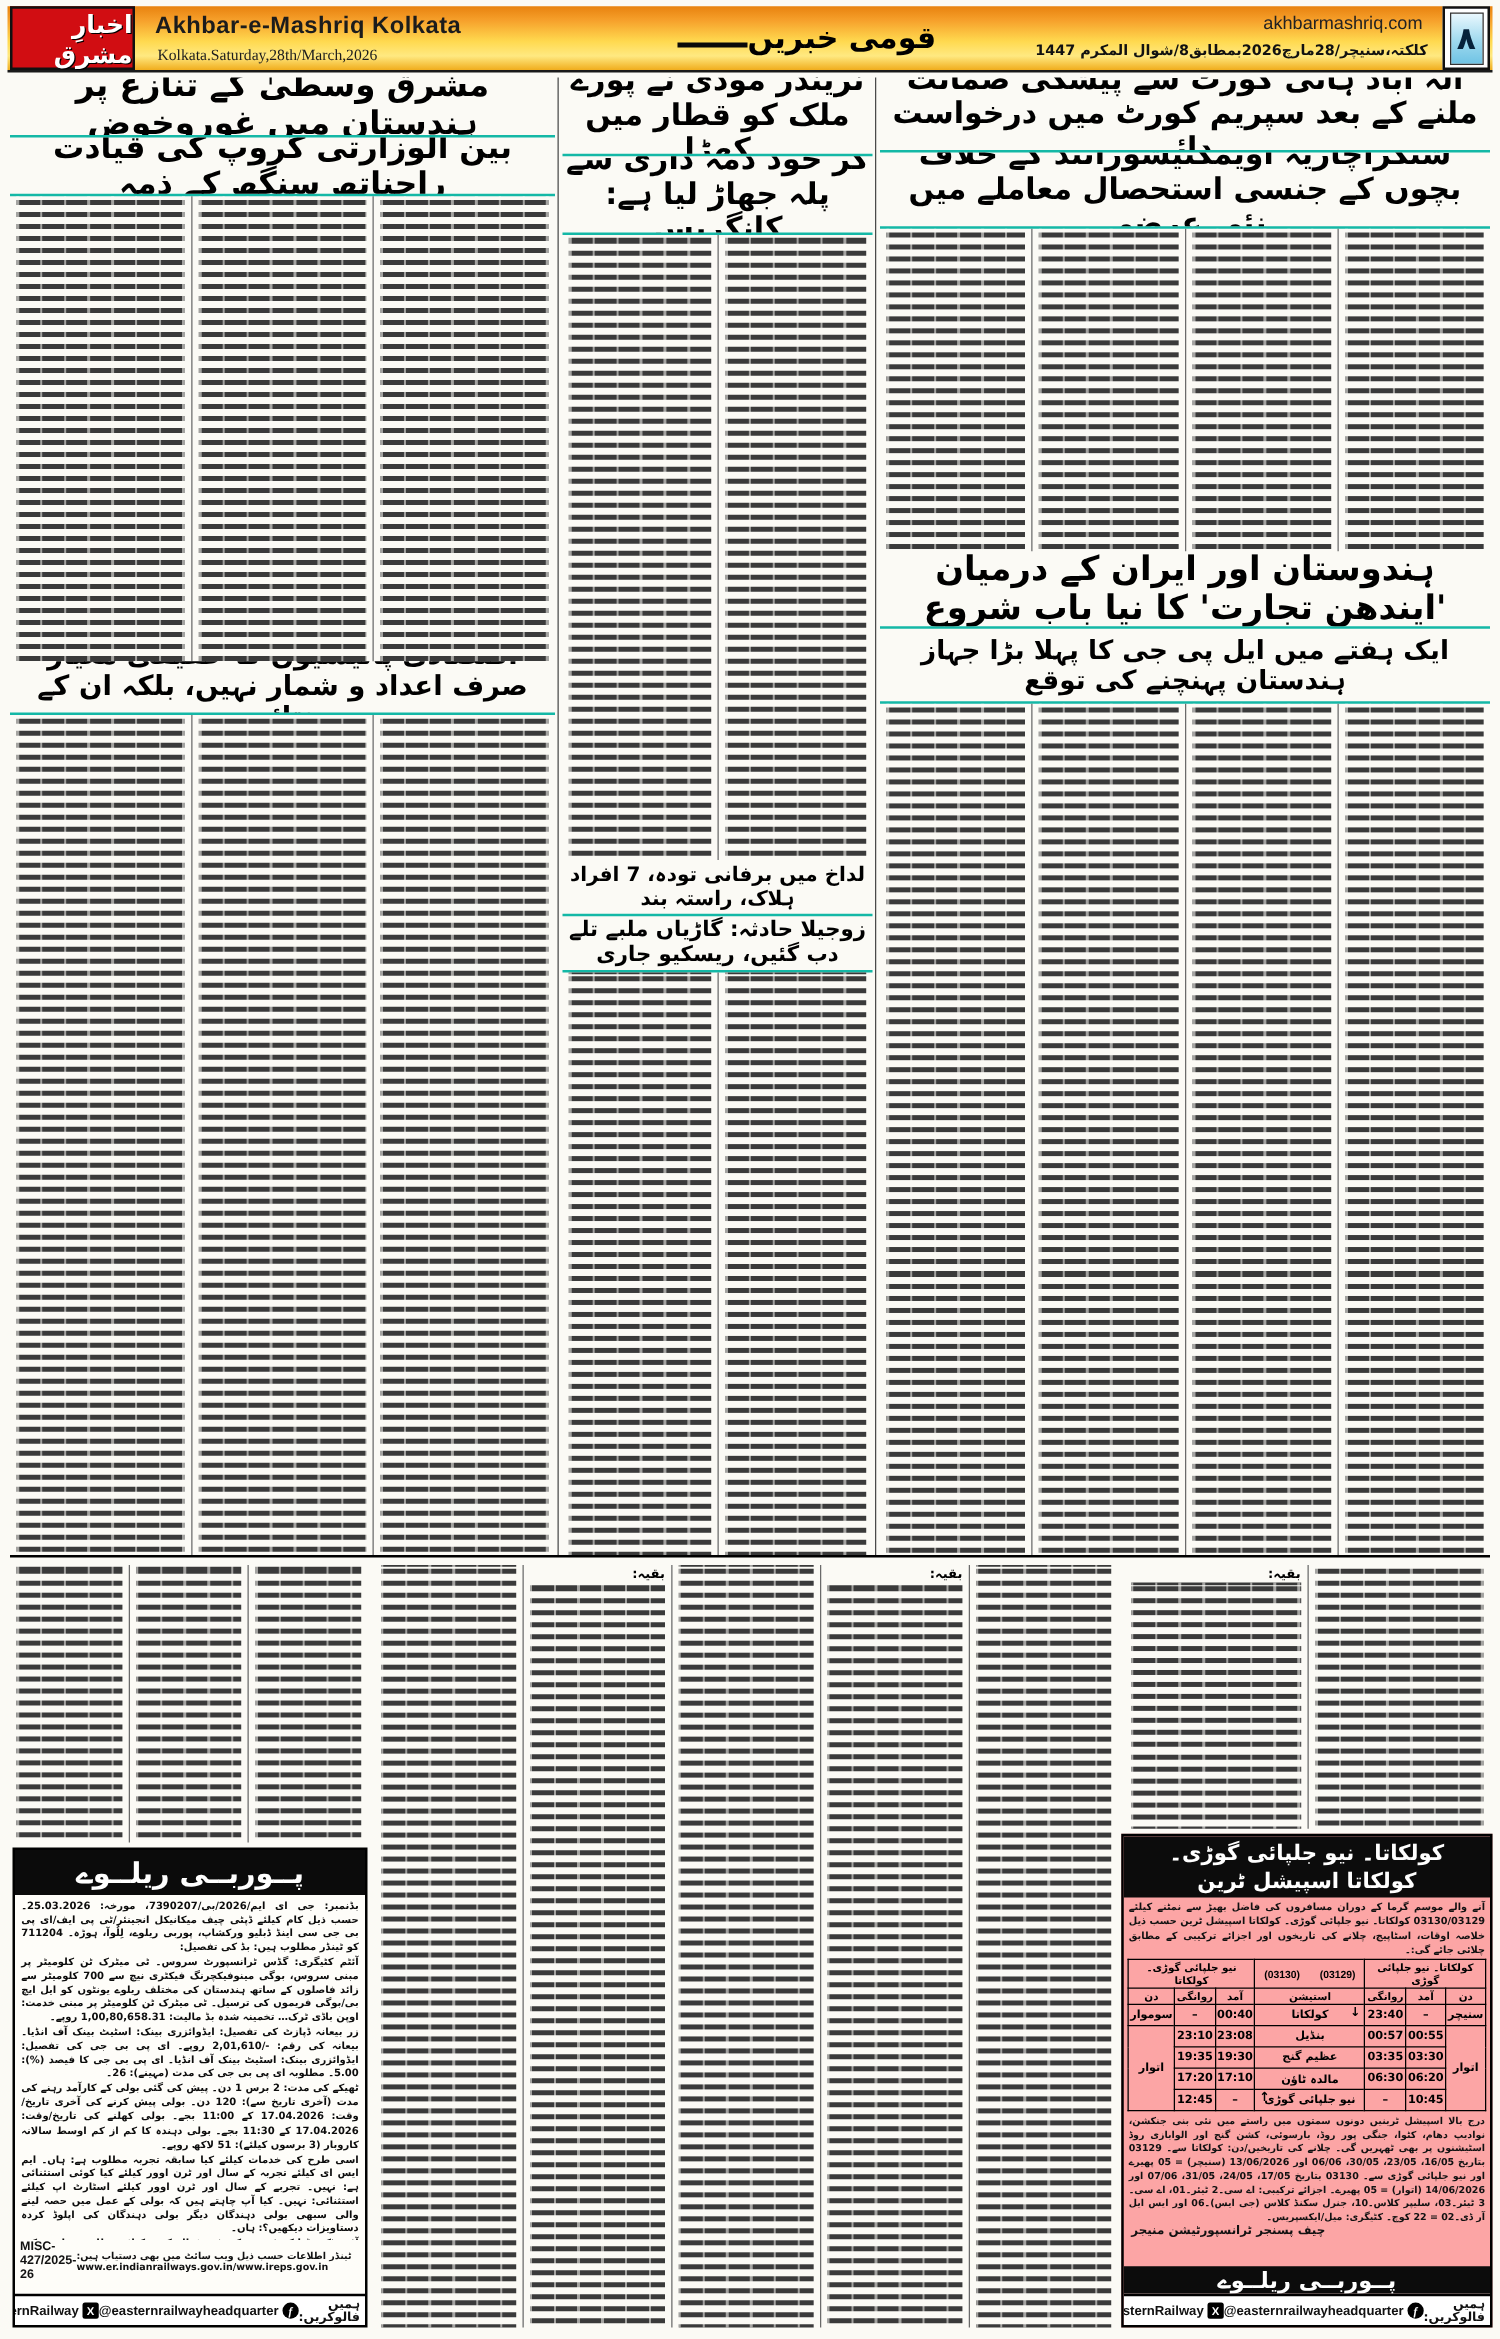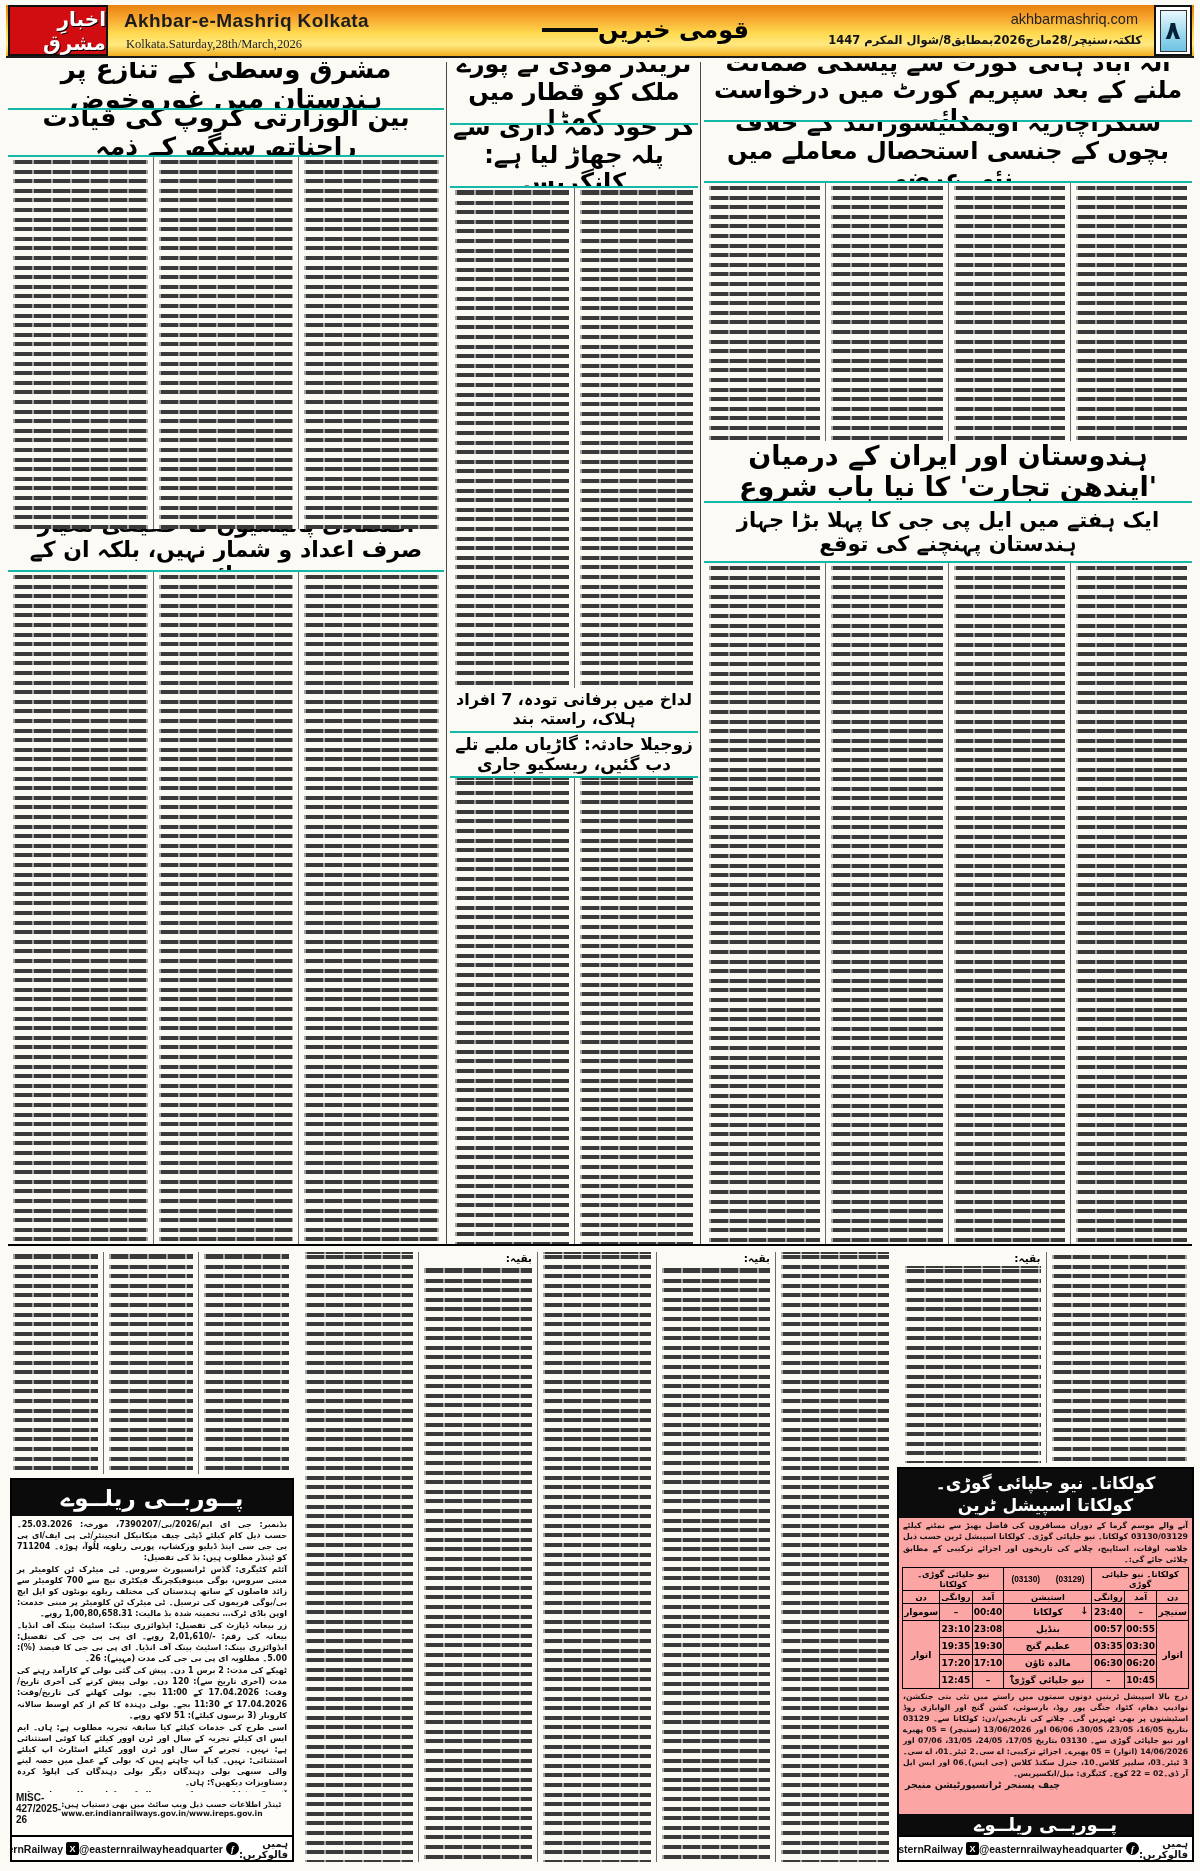--- a/index.html
+++ b/index.html
@@ -8,21 +8,21 @@
 
 
 #header{position:absolute;left:6px;top:5px;width:1188px;height:53px;
  background:linear-gradient(180deg,#e8820f 0%,#f6a02b 22%,#ffd94f 55%,#ffe981 78%,#f0ad1d 100%);
  border-bottom:2.5px solid #1a1a1a}
 .masthead{position:absolute;left:2px;top:0;width:100px;height:51px;background:#d10d12;border:2px solid #111;
  color:#fff;display:flex;align-items:center;justify-content:center;font-weight:bold;font-size:20px;direction:rtl;
  text-shadow:1px 1px 0 #000}
 .title-en{position:absolute;left:118px;top:5px;font-size:19px;color:#1c1c1c;font-family:"Liberation Sans",sans-serif;font-weight:600;letter-spacing:.4px}
 .date-en{position:absolute;left:120px;top:32px;font-size:12.5px;font-family:"Liberation Serif",serif;color:#1c1c1c}
-.section-label{position:absolute;left:536px;top:11px;font-size:24px;font-weight:bold;direction:rtl;display:flex;color:#000}
+.section-label{position:absolute;left:536px;top:11px;font-size:24px;font-weight:bold;direction:rtl;display:flex;align-items:center;color:#000}
 .section-dash{width:56px;height:4px;background:#0a0a0a;margin-top:12px}
 .website{position:absolute;right:56px;top:6px;font-size:14.5px;color:#222;font-family:"Liberation Sans",sans-serif}
 .date-ur{position:absolute;right:52px;top:28px;font-size:11.5px;direction:rtl;font-weight:bold;color:#111}
 .pagenum{position:absolute;right:2px;top:0;width:38px;height:51px;background:#fff;border:2px solid #111;display:flex;align-items:center;justify-content:center}
 .pagenum-inner{width:27px;height:42px;background:linear-gradient(180deg,#eaf8fe 0%,#9ed9ee 55%,#6fc3e4 100%);
  display:flex;align-items:center;justify-content:center;font-size:25px;font-weight:bold;color:#06223a;border:1px solid #333}
 
 
 .section{position:absolute;top:62px;height:1182px;display:flex;flex-direction:column}
 #sec-left{left:8px;width:436px}

